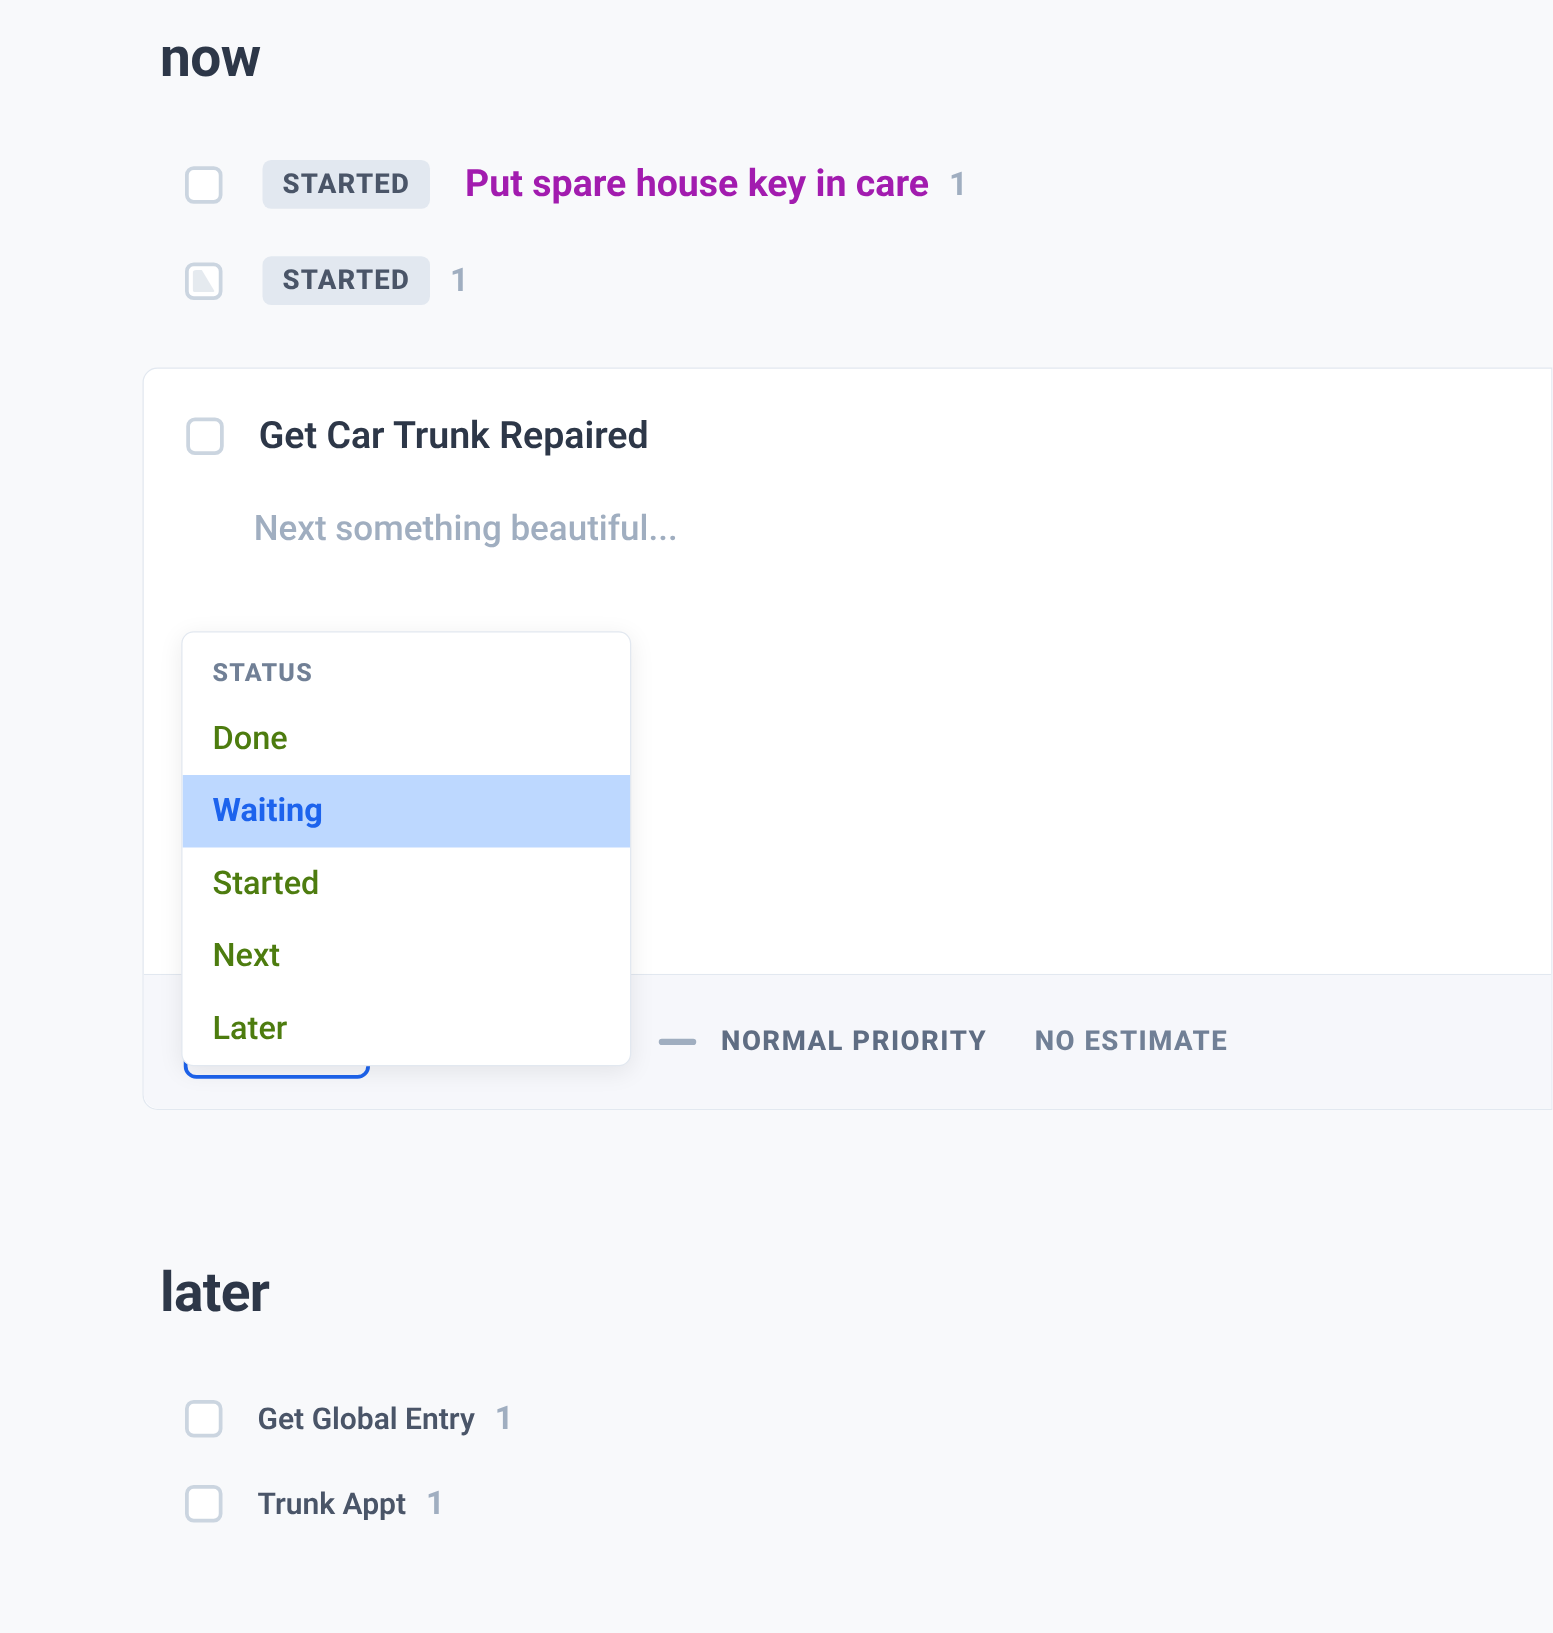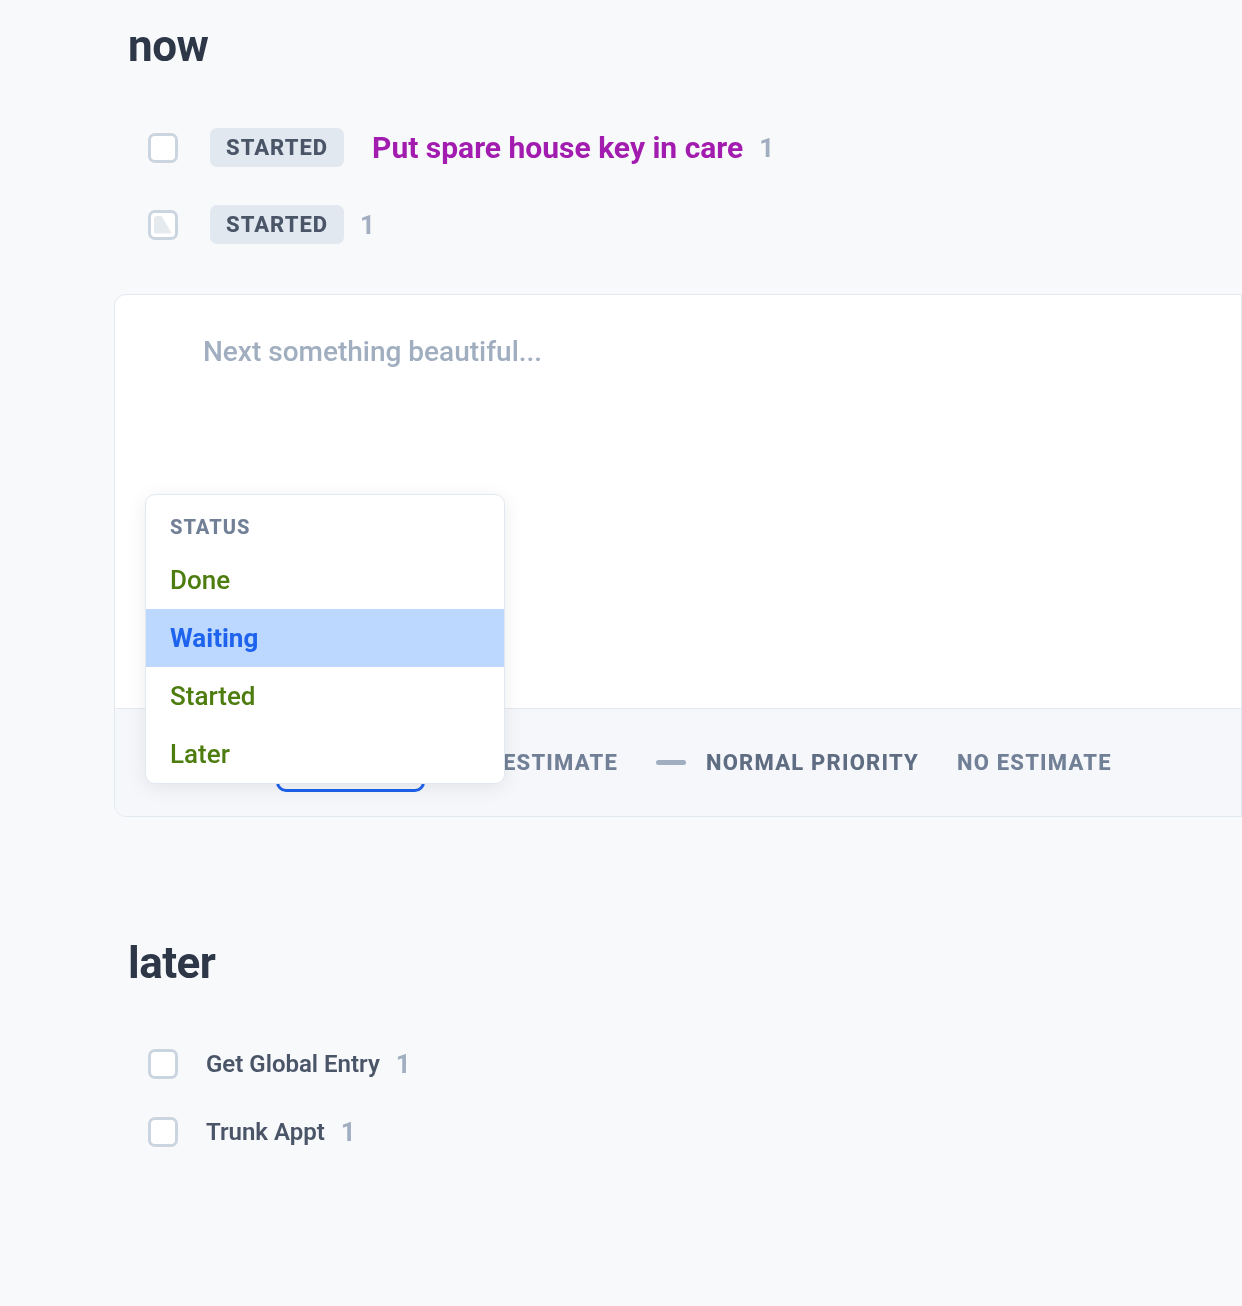--- a/index.html
+++ b/index.html
@@ -109,21 +109,21 @@
       padding: 40px 0 0 88px;
     }
     .placeholder-text {
       font-size: 28px;
       color: #a0aec0;
       font-weight: 500;
     }
 
     .dropdown {
       position: absolute;
-      top: 199px;
+      top: 210px;
       left: 30px;
       width: 360px;
       background: #fff;
       border: 1px solid #e2e8f0;
       border-radius: 10px;
       box-shadow: 0 4px 20px rgba(0,0,0,0.08);
       overflow: hidden;
       z-index: 10;
     }
     .dropdown-header {
@@ -148,21 +148,20 @@
 
     .card-footer {
       background: #f6f7fb;
       border-top: 1px solid #e2e8f0;
       margin-top: 340px;
       padding: 24px 0 24px 32px;
       display: flex;
       align-items: center;
       gap: 38px;
       border-radius: 0 0 0 12px;
-      justify-content: center;
     }
     .footer-chip {
       font-size: 22px;
       font-weight: 800;
       letter-spacing: 1.2px;
       color: #718096;
     }
     .footer-chip.active {
       color: #1d63ed;
       border: 3px solid #1d63ed;
@@ -198,29 +197,34 @@
     <span class="task-count">1</span>
   </div>
 
   <div class="task-row">
     <div class="checkbox partial"></div>
     <span class="status-badge">STARTED</span>
     <span class="task-count">1</span>
   </div>
 
   <div class="task-card">
+    <div class="card-header-row">
+      <div class="checkbox"></div>
+      <span class="card-task-title">Get Car Trunk Repaired</span>
+    </div>
     <div class="card-body">
       <span class="placeholder-text">Next something beautiful...</span>
     </div>
 
     <div class="dropdown">
       <div class="dropdown-header">STATUS</div>
       <div class="dropdown-item">Done</div>
       <div class="dropdown-item selected">Waiting</div>
       <div class="dropdown-item">Started</div>
+      <div class="dropdown-item">Next</div>
       <div class="dropdown-item">Later</div>
     </div>
 
     <div class="card-footer">
       <span class="footer-chip active">WAITING</span>
       <span class="footer-chip">NO ESTIMATE</span>
       <span class="footer-chip priority">
         <span class="priority-dash"></span>
         <span class="footer-chip priority-text">NORMAL PRIORITY</span>
       </span>

